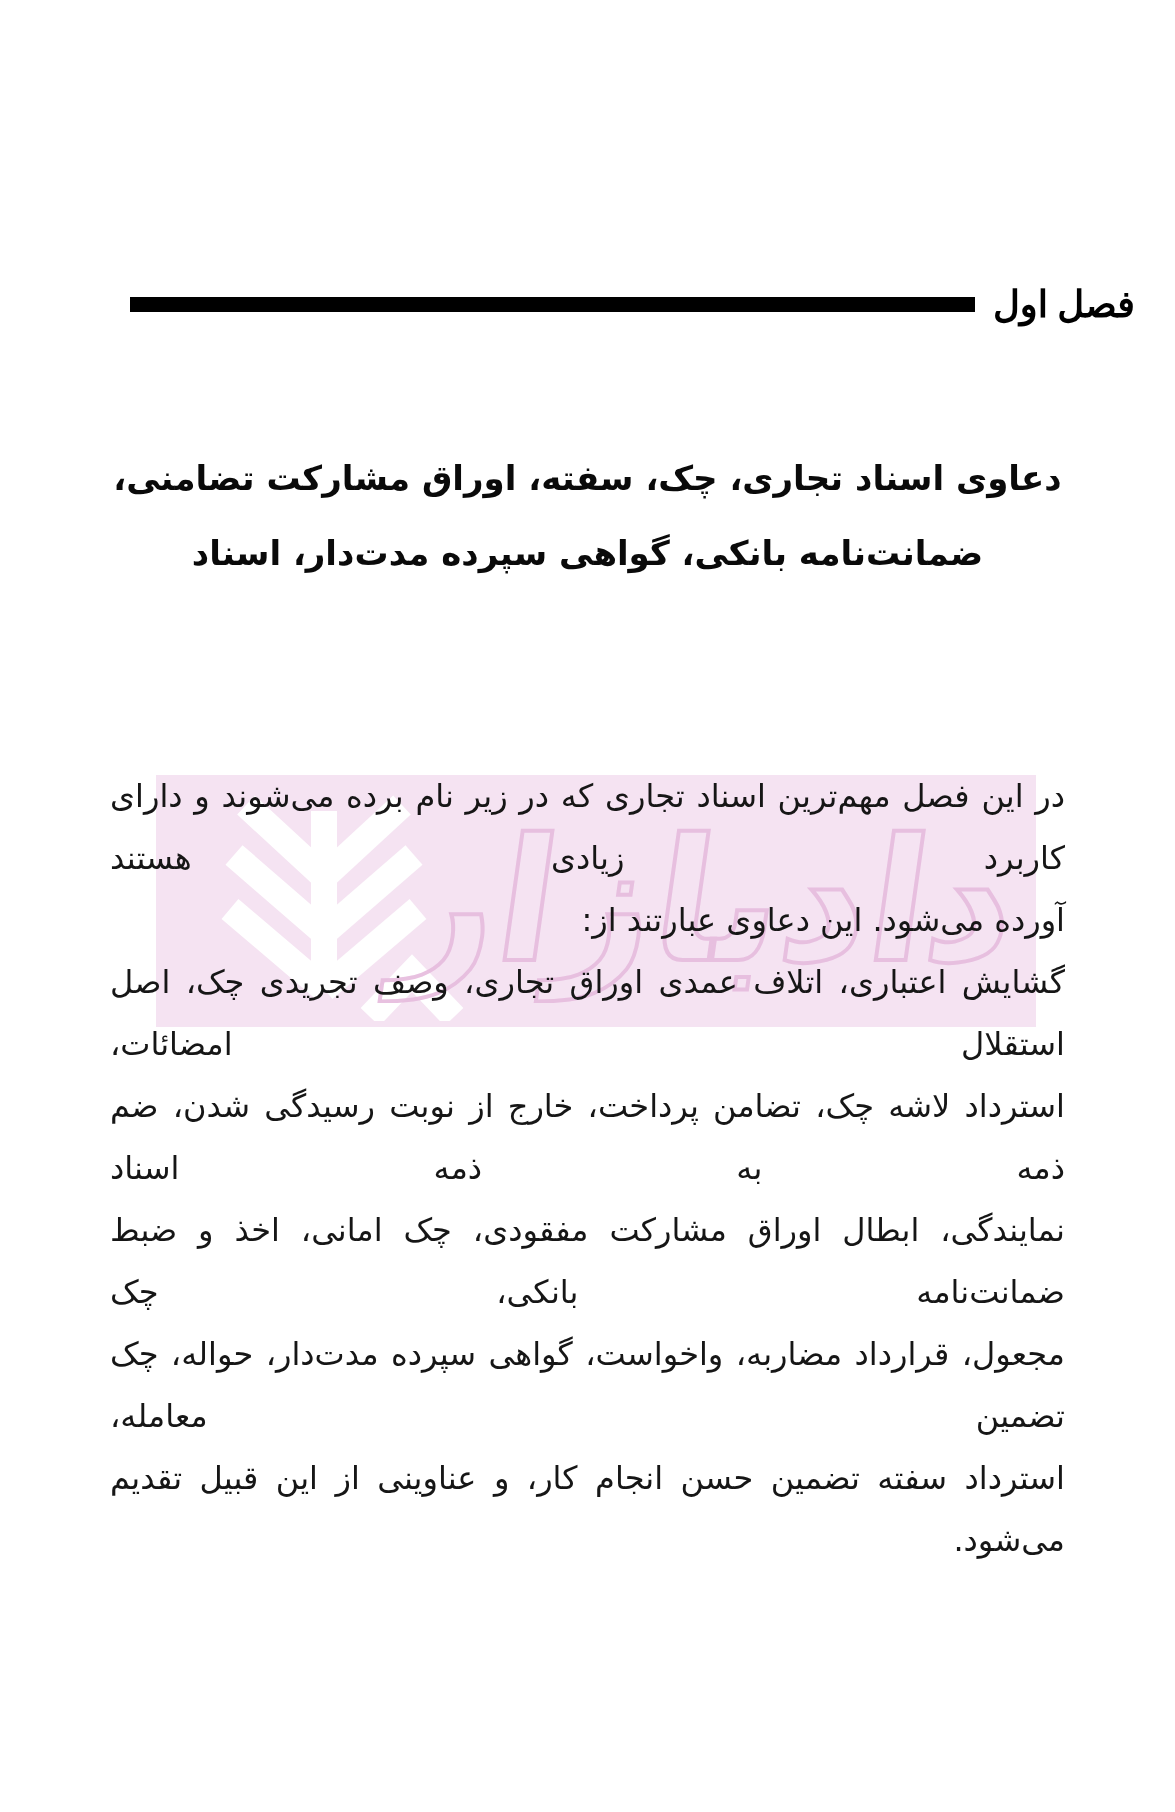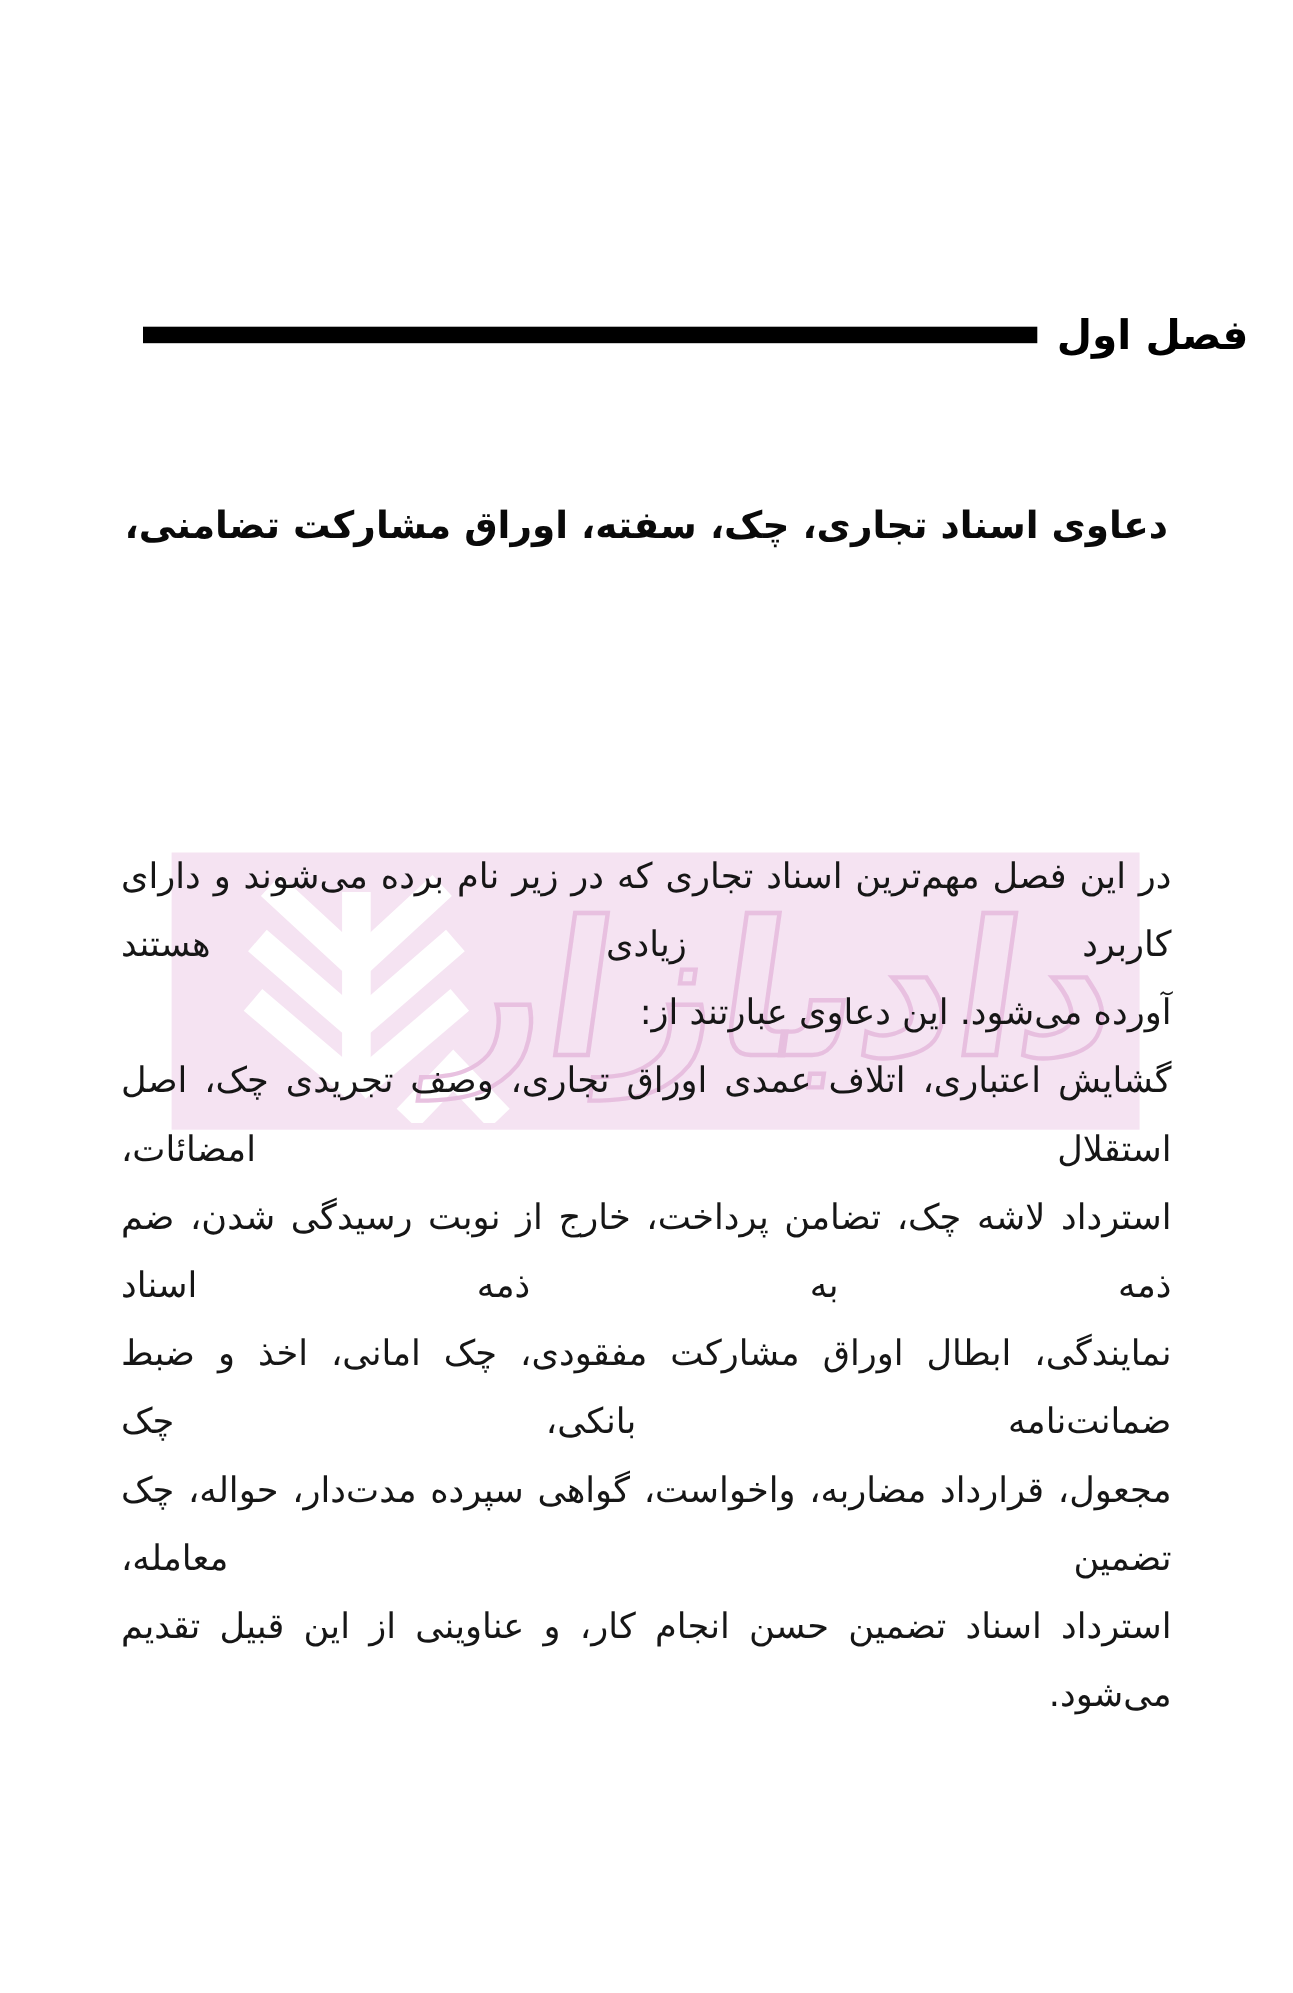--- a/index.html
+++ b/index.html
@@ -10,21 +10,21 @@
     background:#ffffff;
     overflow:hidden;
     direction:rtl;
     font-family:"DejaVu Sans", sans-serif;
     color:#111;
   }
 
   
   .chapter-row{
     position:absolute;top:272px;right:40px;left:130px;height:64px;
-    display:flex;align-items:center;gap:18px;
+    display:flex;align-items:center;gap:18px;font-family:Liberation Serif, serif;
   }
   .chapter-label{
     font-size:37px;font-weight:bold;white-space:nowrap;color:#000;
   }
   .chapter-rule{
     flex:1;height:15px;background:#000;
   }
 
   
   .title-block{
@@ -76,20 +76,21 @@
 
 <div class="page">
 
   <header class="chapter-row">
     <span class="chapter-label">فصل اول</span>
     <div class="chapter-rule"></div>
   </header>
 
   <section class="title-block">
     <div class="title-line">دعاوی اسناد تجاری، چک، سفته، اوراق مشارکت تضامنی،</div>
+    <div class="title-line">ضمانت‌نامه بانکی، گواهی سپرده مدت‌دار، اسناد</div>
   </section>
 
   <div class="watermark">
     <svg class="wm-logo" viewBox="0 0 300 240" xmlns="http://www.w3.org/2000/svg">
       <g stroke="#ffffff" stroke-width="26" fill="none" stroke-linecap="butt">
         <path d="M150 30 L150 210"></path>
         <path d="M150 96 L72 24"></path>
         <path d="M150 96 L228 24"></path>
         <path d="M150 152 L60 74"></path>
         <path d="M150 152 L240 74"></path>
@@ -101,16 +102,16 @@
     <div class="wm-text">دادبازار</div>
   </div>
 
   <section class="body-block">
     <p class="line">در این فصل مهم‌ترین اسناد تجاری که در زیر نام برده می‌شوند و دارای کاربرد زیادی هستند</p>
     <p class="line end">آورده می‌شود. این دعاوی عبارتند از:</p>
     <p class="line">گشایش اعتباری، اتلاف عمدی اوراق تجاری، وصف تجریدی چک، اصل استقلال امضائات،</p>
     <p class="line">استرداد لاشه چک، تضامن پرداخت، خارج از نوبت رسیدگی شدن، ضم ذمه به ذمه اسناد</p>
     <p class="line">نمایندگی، ابطال اوراق مشارکت مفقودی، چک امانی، اخذ و ضبط ضمانت‌نامه بانکی، چک</p>
     <p class="line">مجعول، قرارداد مضاربه، واخواست، گواهی سپرده مدت‌دار، حواله، چک تضمین معامله،</p>
-    <p class="line end">استرداد اسناد تضمین حسن انجام کار، و عناوینی از این قبیل تقدیم می‌شود.</p>
+    <p class="line end">استرداد سفته تضمین حسن انجام کار، و عناوینی از این قبیل تقدیم می‌شود.</p>
   </section>
 
 </div>
 
 </body></html>

